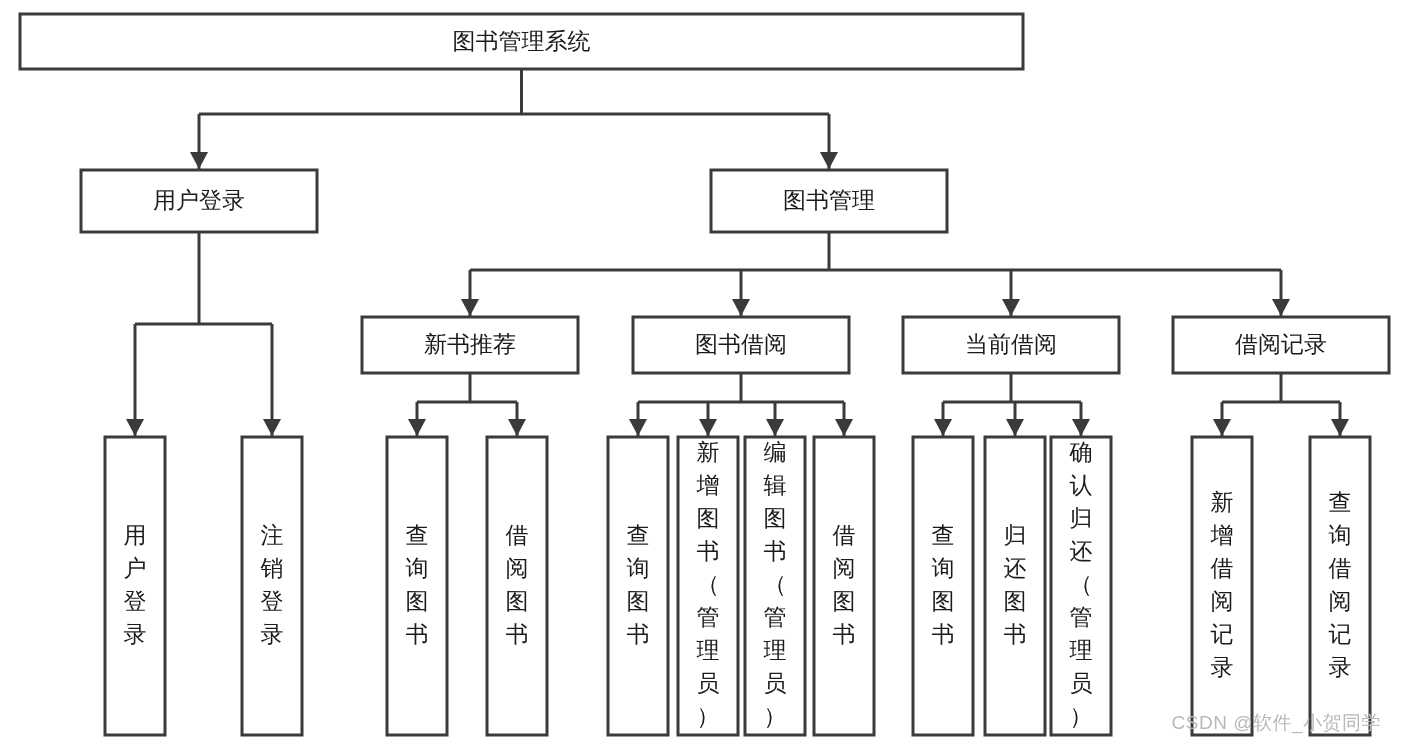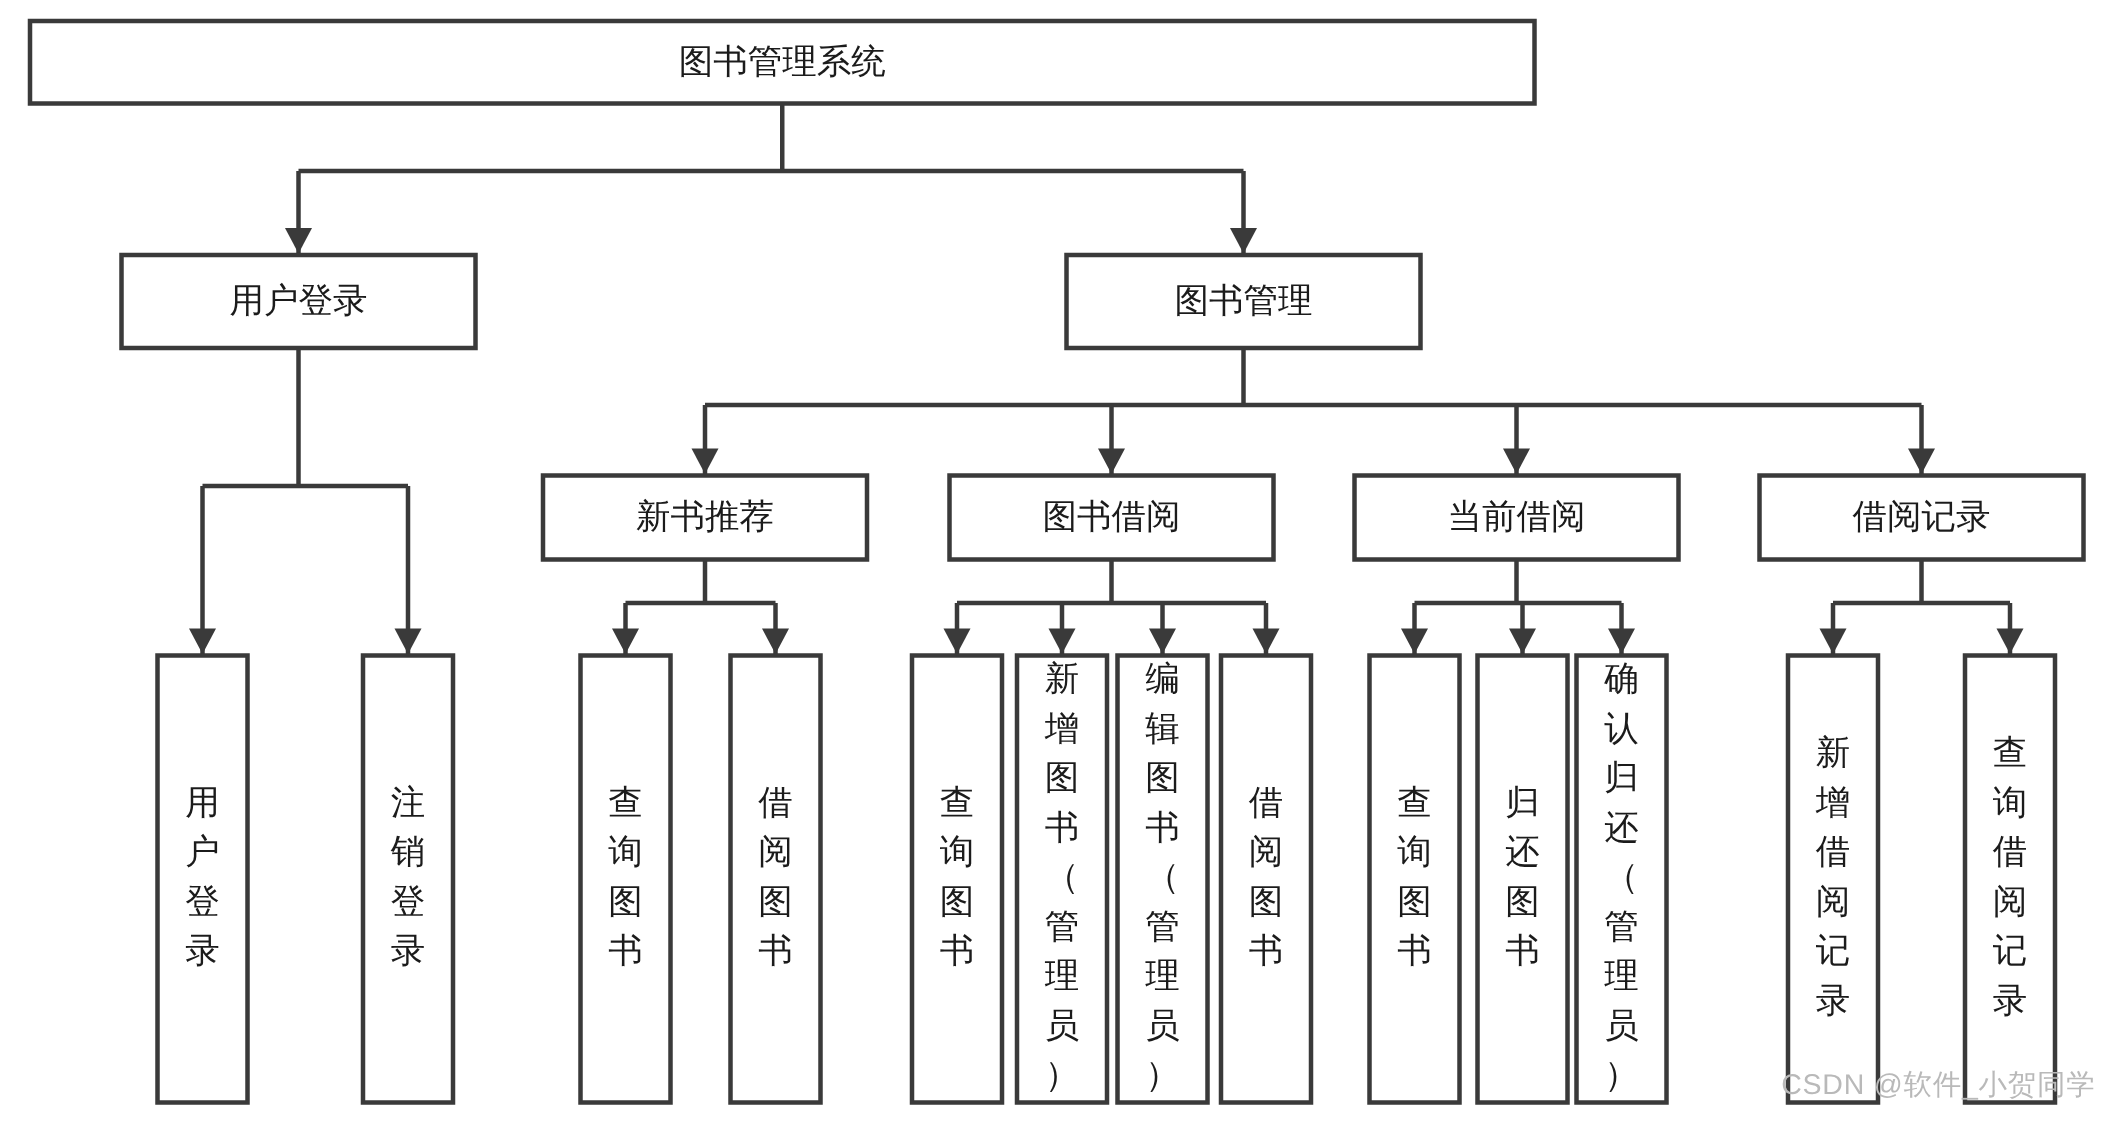--- a/index.html
+++ b/index.html
@@ -50,21 +50,21 @@
   }
   .node-label-v-char {
     font-family: "Liberation Sans", "DejaVu Sans", sans-serif;
     font-size: 23px;
     fill: #1b1b1b;
     text-anchor: middle;
     dominant-baseline: middle;
   }
   .watermark {
     position: absolute;
-    right: 8px;
+    right: 24px;
     bottom: 4px;
     font-family: "Liberation Sans", "DejaVu Sans", sans-serif;
     font-size: 19px;
     color: #b9b9b9;
     letter-spacing: 0.5px;
     white-space: nowrap;
     user-select: none;
   }
 </style>
 </head>

